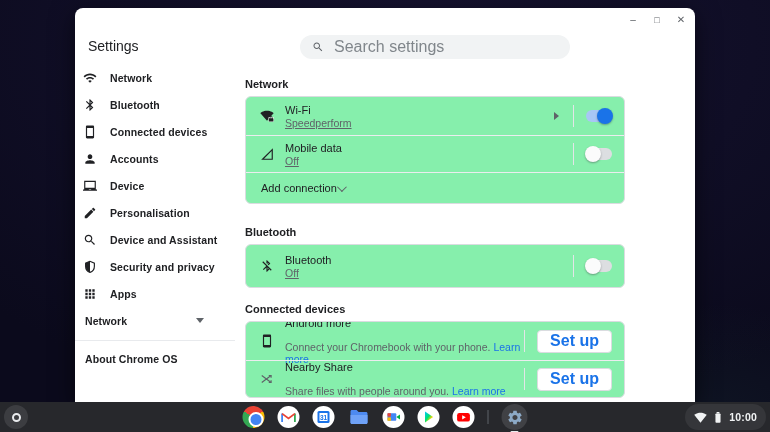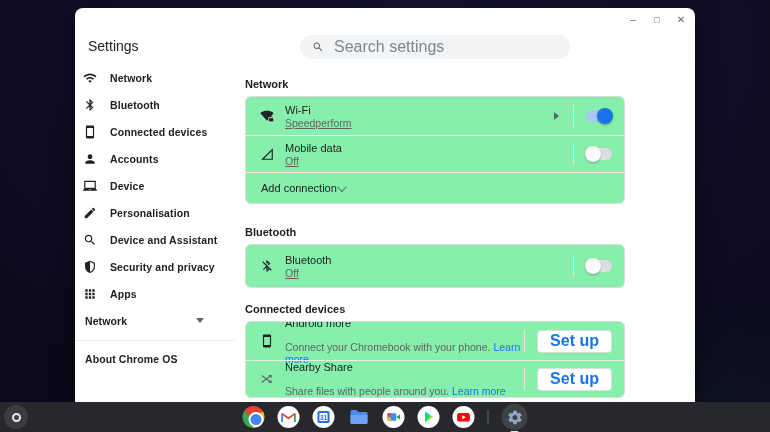--- a/index.html
+++ b/index.html
@@ -457,15 +457,25 @@
       <div class="app app-active" title="Settings">
         <span class="disc active-disc">
           <svg viewBox="0 0 24 24" fill="#8ca9c6" fill-rule="evenodd">
             <path d="M19.14 12.94c.04-.3.06-.61.06-.94 0-.32-.02-.64-.07-.94l2.03-1.58c.18-.14.23-.41.12-.61l-1.92-3.32c-.12-.22-.37-.29-.59-.22l-2.39.96c-.5-.38-1.03-.7-1.62-.94l-.36-2.54c-.04-.24-.24-.41-.48-.41h-3.84c-.24 0-.43.17-.47.41l-.36 2.54c-.59.24-1.13.57-1.62.94l-2.39-.96c-.22-.08-.47 0-.59.22L2.74 8.87c-.12.21-.08.47.12.61l2.03 1.58c-.05.3-.09.63-.09.94s.02.64.07.94l-2.03 1.58c-.18.14-.23.41-.12.61l1.92 3.32c.12.22.37.29.59.22l2.39-.96c.5.38 1.03.7 1.62.94l.36 2.54c.05.24.24.41.48.41h3.84c.24 0 .44-.17.47-.41l.36-2.54c.59-.24 1.13-.56 1.62-.94l2.39.96c.22.08.47 0 .59-.22l1.92-3.32c.12-.22.07-.47-.12-.61l-2.01-1.58zM12 15.6c-1.98 0-3.6-1.62-3.6-3.6s1.62-3.6 3.6-3.6 3.6 1.62 3.6 3.6-1.62 3.6-3.6 3.6z"></path>
           </svg>
         </span>
         <span class="active-bar"></span>
       </div>
     </div>
 
+    <div class="tray">
+      <svg width="13" height="13" viewBox="0 0 24 24" fill="#f1f3f4">
+        <path d="M12.01 21.49L23.64 7c-.45-.34-4.93-4-11.64-4C5.28 3 .81 6.66.36 7l11.63 14.49.01.01.01-.01z"></path>
+      </svg>
+      <svg width="12" height="13" viewBox="0 0 16 16" fill="#f1f3f4">
+        <rect x="6" y="0.8" width="4" height="1.8" rx="0.5"></rect>
+        <rect x="4.6" y="2.6" width="6.8" height="12.4" rx="1.2"></rect>
+      </svg>
+      <span class="tray-time">10:00</span>
+    </div>
   </div>
 
 </div>
 
 </body></html>

